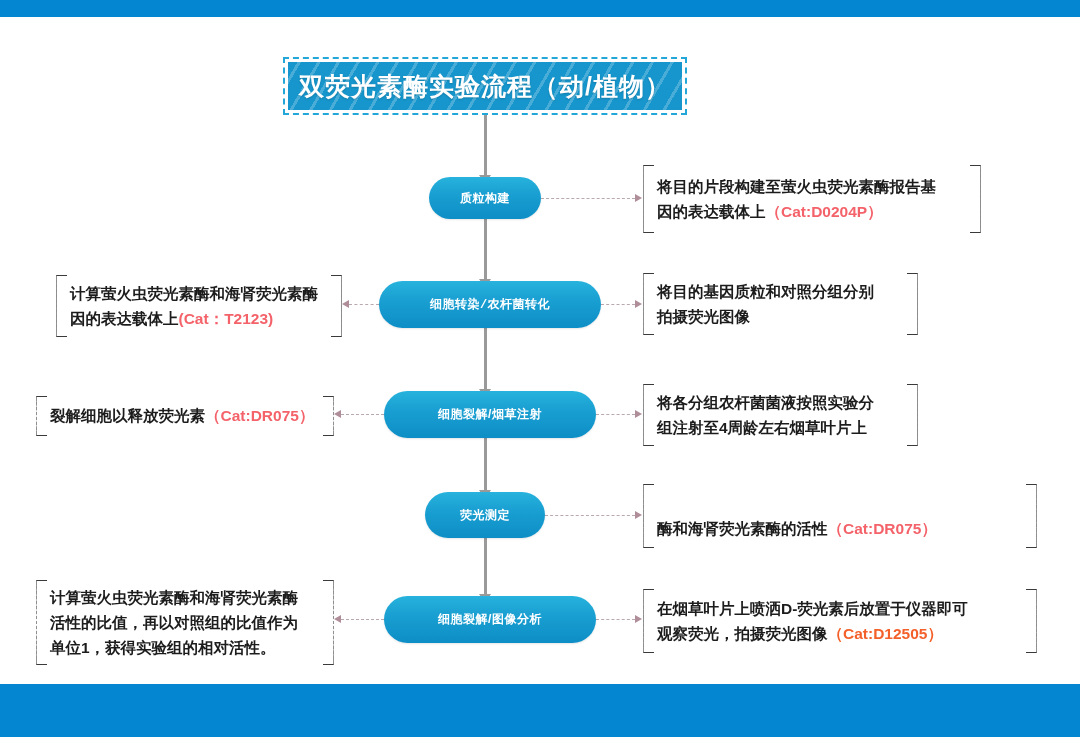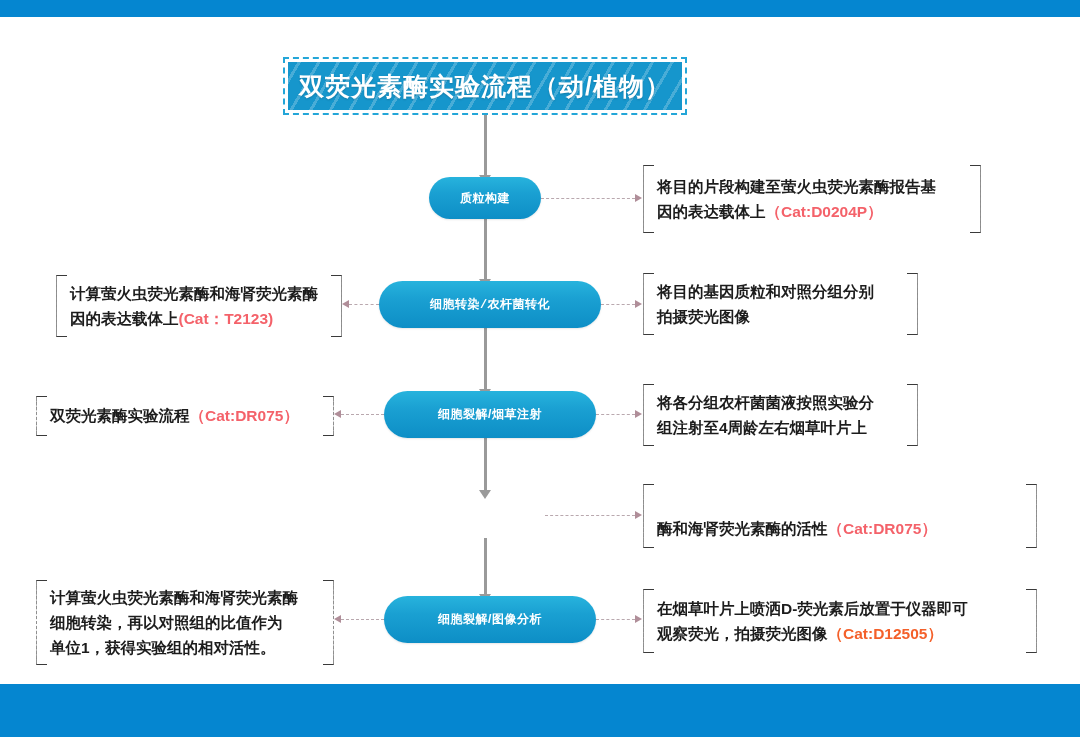--- a/index.html
+++ b/index.html
@@ -252,24 +252,27 @@
       <span>将各分组农杆菌菌液按照实验分</span><br>
       <span>组注射至4周龄左右烟草叶片上</span>
     </div>
   </div>
   <div class="hconn" style="left:341px; top:402px; width:43px;"></div>
   <div class="hconn-head left" style="left:334px; top:398px;"></div>
   <div class="note" style="left:36px; top:384px; width:298px; height:40px;">
     <span class="side-dash l"></span>
     <span class="side-dash r"></span>
     <div class="note-body">
-      <span>双荧光素酶实验流程</span><span class="cat">（Cat:DR075）</span>
-    </div>
-  </div>
-
+      <span>裂解细胞以释放荧光素</span><span class="cat">（Cat:DR075）</span>
+    </div>
+  </div>
+
+  <div class="node" style="left:425px; top:480px; width:120px; height:46px;">
+    <span>荧光测定</span>
+  </div>
   <div class="hconn" style="left:545px; top:503px; width:90px;"></div>
   <div class="hconn-head right" style="left:635px; top:499px;"></div>
   <div class="note" style="left:643px; top:472px; width:394px; height:64px;">
     <span class="side-dash l"></span>
     <span class="side-dash r"></span>
     <div class="note-body">
       <br>
       <span>酶和海肾荧光素酶的活性</span><span class="cat">（Cat:DR075）</span>
     </div>
   </div>
@@ -288,18 +291,18 @@
       <span>观察荧光，拍摄荧光图像</span><span class="cat-warm">（Cat:D12505）</span>
     </div>
   </div>
   <div class="hconn" style="left:341px; top:607px; width:43px;"></div>
   <div class="hconn-head left" style="left:334px; top:603px;"></div>
   <div class="note" style="left:36px; top:568px; width:298px; height:85px;">
     <span class="side-dash l"></span>
     <span class="side-dash r"></span>
     <div class="note-body">
       <span>计算萤火虫荧光素酶和海肾荧光素酶</span><br>
-      <span>细胞转染，再以对照组的比值作为</span><br>
+      <span>活性的比值，再以对照组的比值作为</span><br>
       <span>单位1，获得实验组的相对活性。</span>
     </div>
   </div>
 
 </div>
 
 </body></html>

